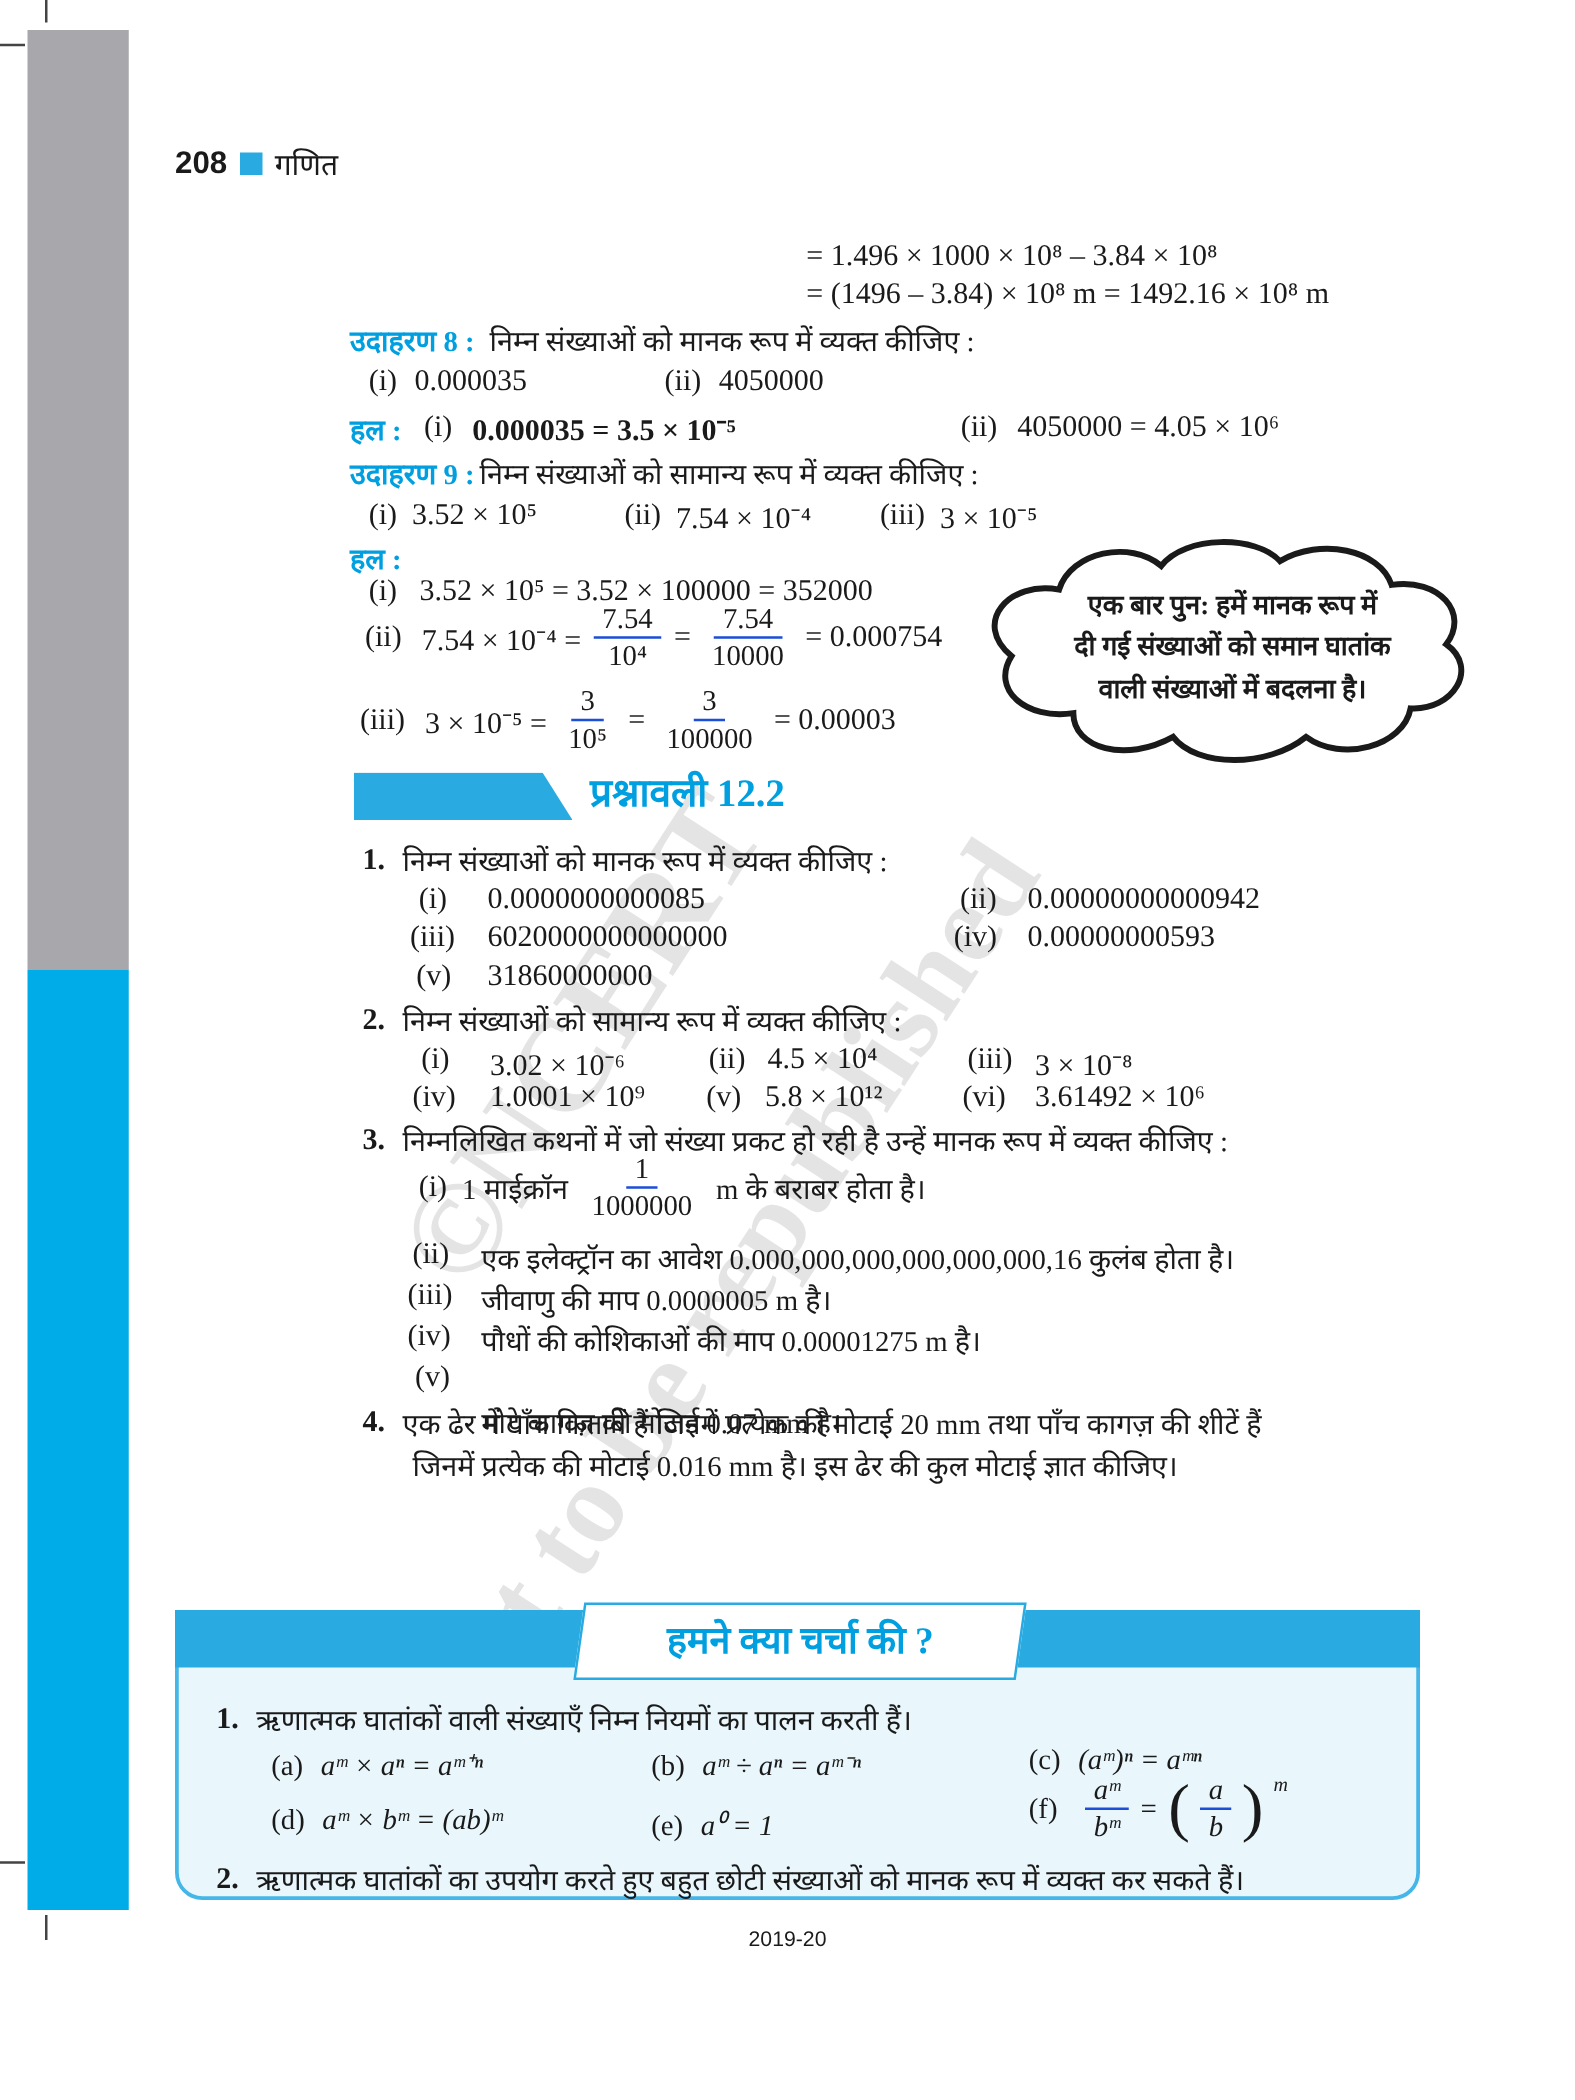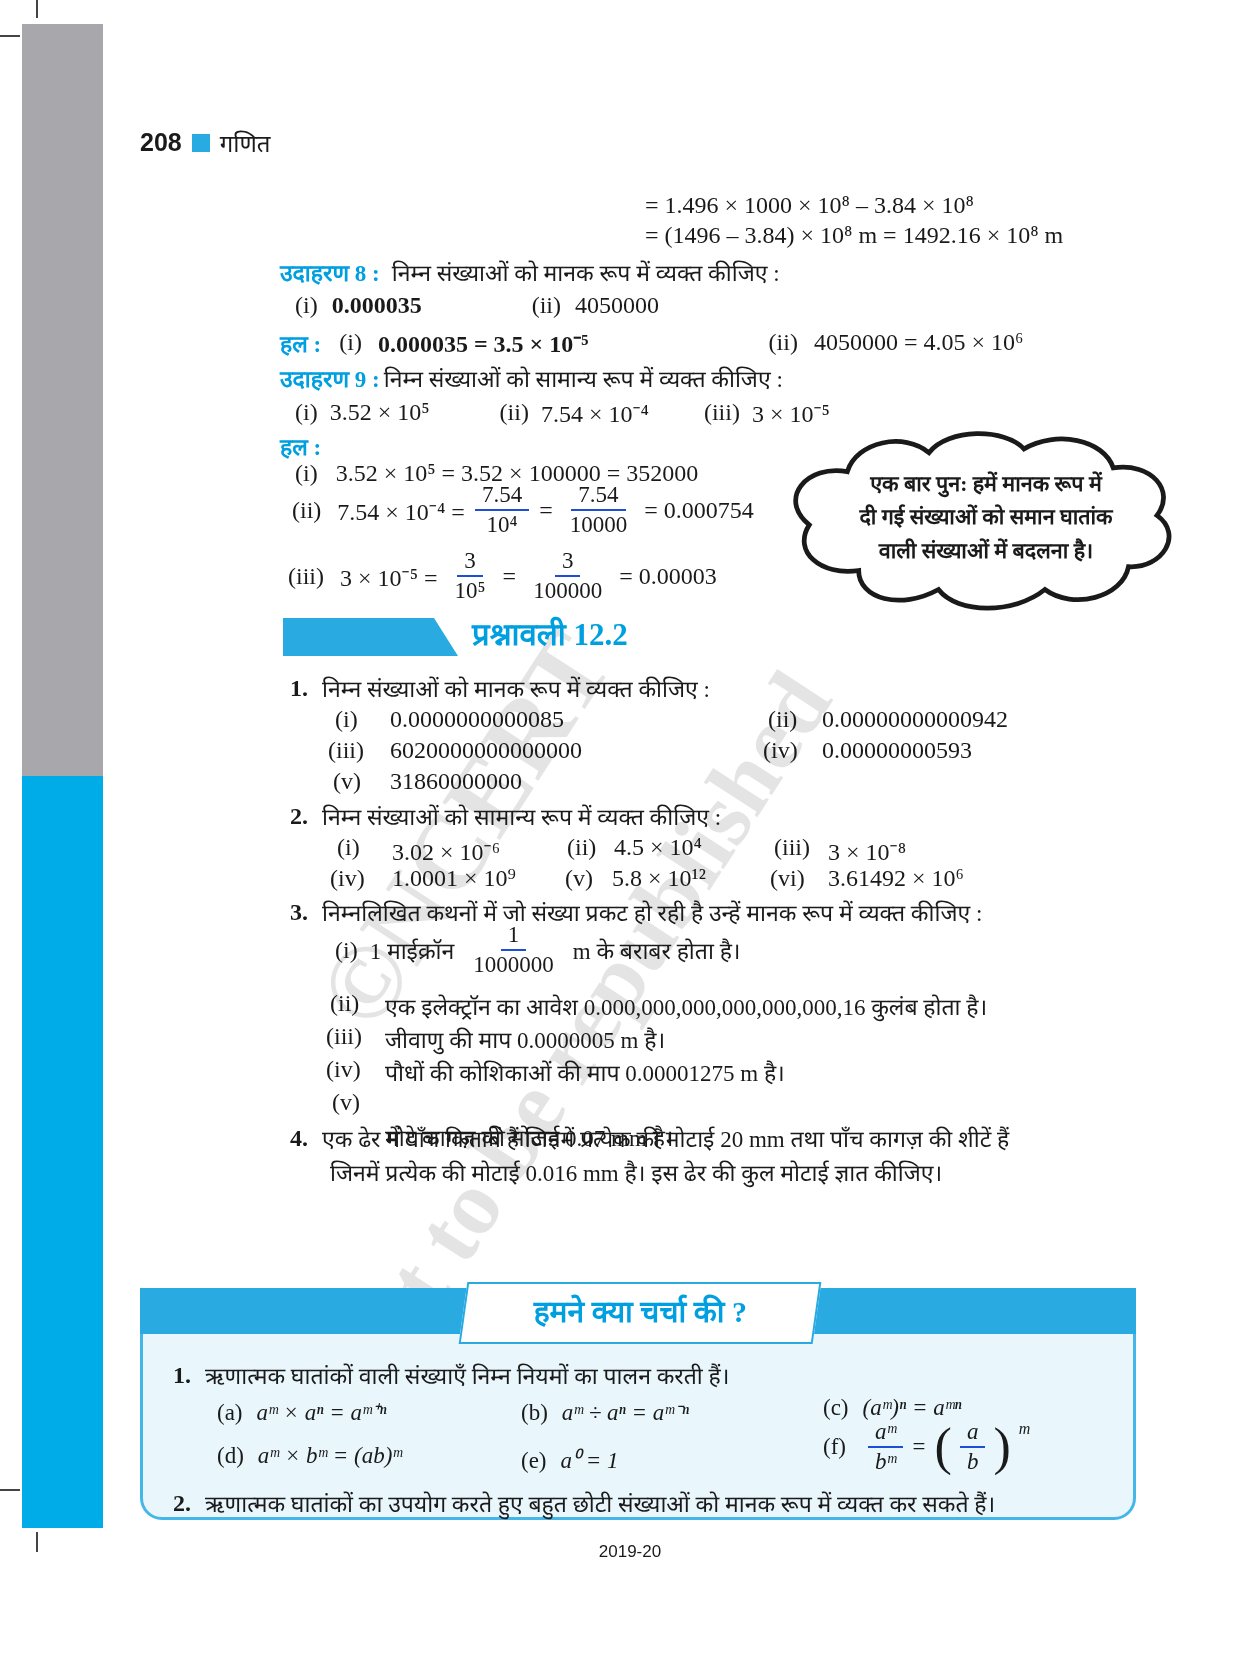--- a/index.html
+++ b/index.html
@@ -62,36 +62,36 @@
 <div class="wm wm2">not to be republished</div>
 
 <div class="bar bar-gray"></div>
 <div class="bar bar-blue"></div>
 
 <div class="crop" style="left:36px;top:0;width:2px;height:18px;"></div>
 <div class="crop" style="left:0;top:35px;width:20px;height:2px;"></div>
 <div class="crop" style="left:0;top:1489px;width:20px;height:2px;"></div>
 <div class="crop" style="left:36px;top:1532px;width:2px;height:20px;"></div>
 
-<div class="abs z row" style="left:140px;top:126px;gap:10px;">
+<div class="abs z row" style="left:140px;top:114px;gap:10px;">
   <span class="num" style="font-weight:bold;font-family:'Liberation Sans',sans-serif;font-size:25px;">208</span>
   <span style="width:18px;height:18px;background:#29abe2;display:inline-block;"></span>
   <span class="hin" style="font-size:24px;">गणित</span>
 </div>
 
 <div class="abs z num" style="left:645px;top:192px;">= 1.496 × 1000 × 10⁸  – 3.84 × 10⁸</div>
 <div class="abs z num" style="left:645px;top:222px;">= (1496 – 3.84) × 10⁸ m = 1492.16 × 10⁸ m</div>
 
 <div class="abs z row" style="left:280px;top:256px;gap:12px;">
   <span class="hin blue-b">उदाहरण 8 :</span>
   <span class="hin">निम्न संख्याओं को मानक रूप में व्यक्त कीजिए :</span>
 </div>
 <div class="abs z row" style="left:295px;top:292px;">
   <span class="num">(i)</span>
-  <span class="num" style="margin-left:14px;font-weight:bold;">0.000035</span>
+  <span class="num" style="margin-left:14px;">0.000035</span>
   <span class="num" style="margin-left:110px;">(ii)</span>
   <span class="num" style="margin-left:14px;">4050000</span>
 </div>
 <div class="abs z row" style="left:280px;top:326px;">
   <span class="hin blue-b">हल :</span>
   <span class="num" style="margin-left:18px;">(i)</span>
   <span class="num" style="margin-left:16px;font-weight:bold;">0.000035 = 3.5 × 10⁻⁵</span>
   <span class="num" style="margin-left:180px;">(ii)</span>
   <span class="num" style="margin-left:16px;">4050000 = 4.05 × 10⁶</span>
 </div>

